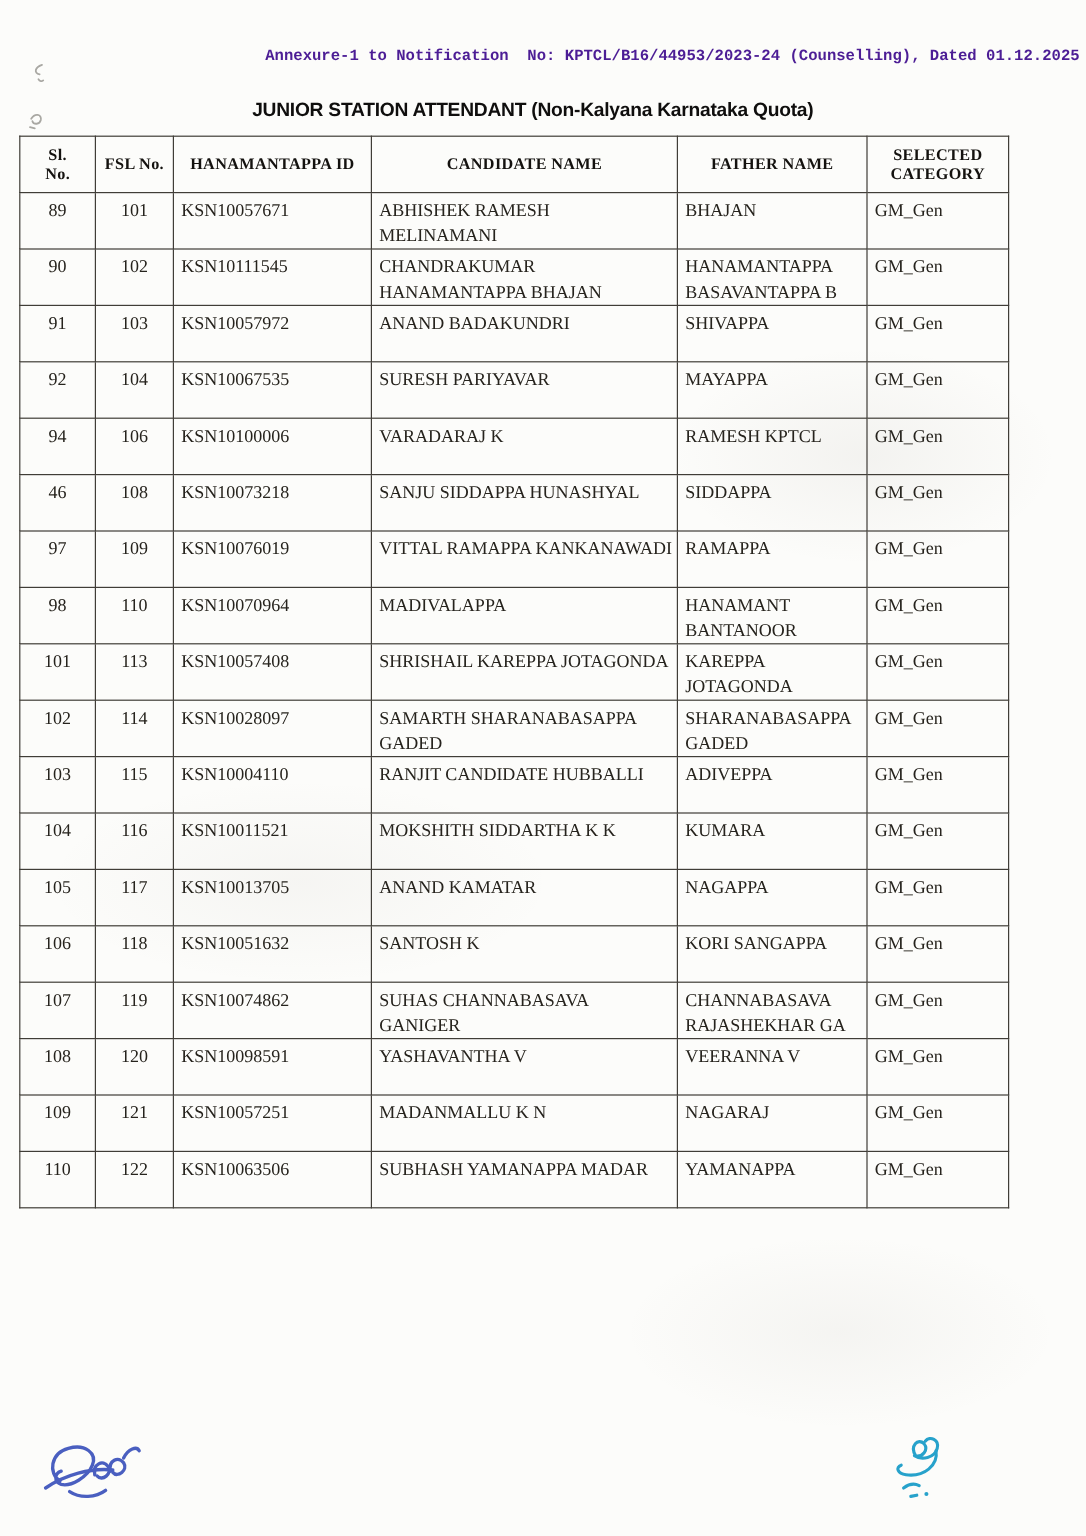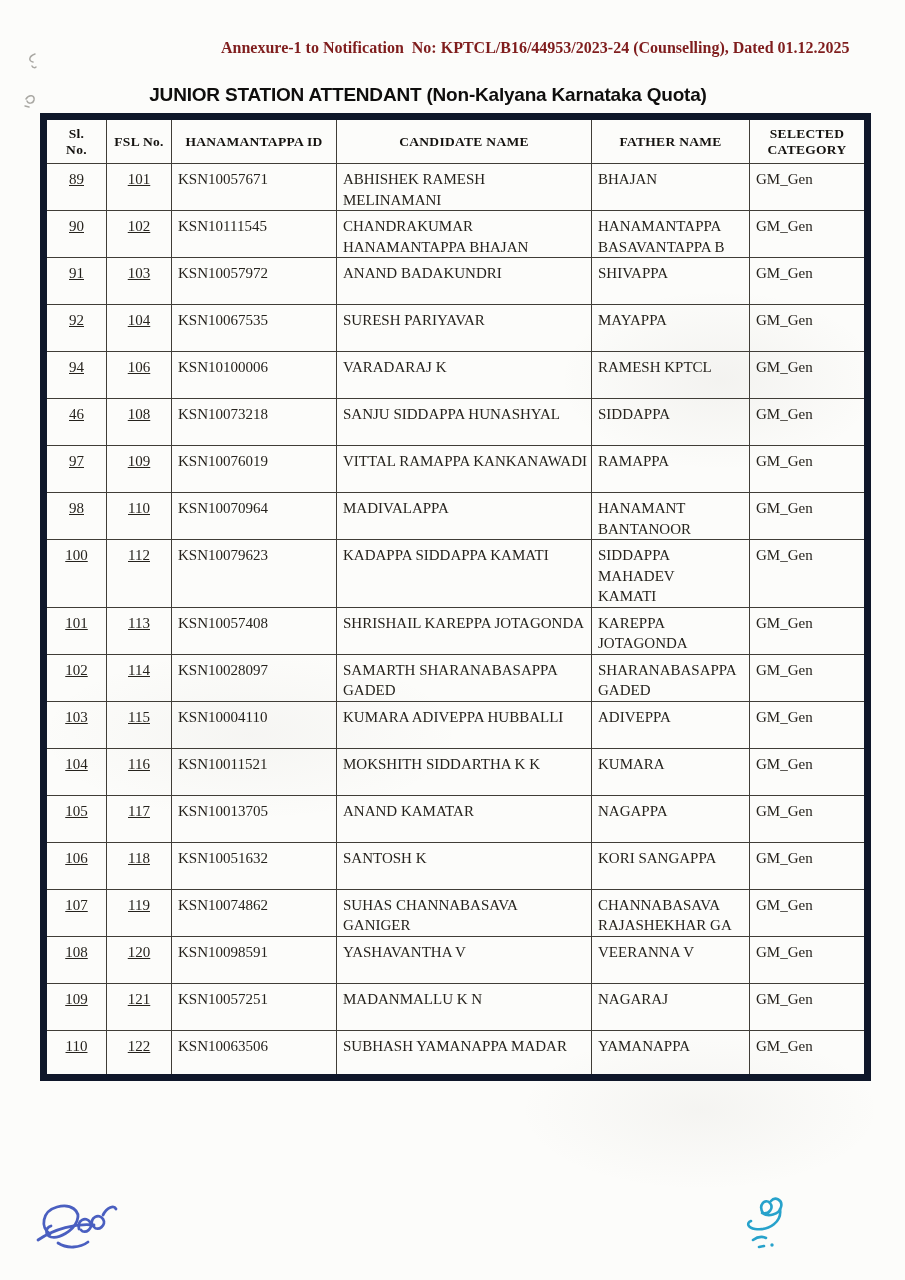--- a/index.html
+++ b/index.html
@@ -23,48 +23,48 @@
     background: radial-gradient(closest-side, rgba(125,118,105,0.07), rgba(125,118,105,0)); }
   .blot-2 { top: 650px; left: 40px; width: 420px; height: 170px;
     background: radial-gradient(closest-side, rgba(125,118,105,0.05), rgba(125,118,105,0)); }
   .blot-3 { top: 1030px; left: 520px; width: 360px; height: 160px;
     background: radial-gradient(closest-side, rgba(125,118,105,0.06), rgba(125,118,105,0)); }
 
   .annexure-line {
     position: absolute;
     top: 39px;
     left: 221px;
-    font-family: Liberation Serif, serif;
+    font-family: Liberation Mono, monospace;
     font-weight: bold;
-    font-size: 16px;
+    font-size: 13px;
     letter-spacing: 0px;
-    color: #7f1d1d;
+    color: #4c1d95;
     white-space: pre;
   }
   .doc-title {
     position: absolute;
     top: 84px;
-    left: 16px;
+    left: 32px;
     width: 824px;
     text-align: center;
     font-family: "Liberation Sans", sans-serif;
     font-weight: bold;
-    font-size: 19px;
+    font-size: 16px;
     letter-spacing: -0.2px;
     color: #0f0e0d;
     white-space: nowrap;
   }
   table.doc-table {
     position: absolute;
     top: 113px;
-    left: 40px;
+    left: 16px;
     width: 824px;
     border-collapse: collapse;
     table-layout: fixed;
-    border: 7px solid #0f172a;
+    border: 1px solid #0f172a;
   }
   .doc-table th, .doc-table td {
     border: 1.5px solid #403d37;
     box-sizing: border-box;
     overflow: hidden;
   }
   .doc-table thead tr { height: 47px; }
   .doc-table thead th {
     font-family: "Liberation Serif", serif;
     font-weight: bold;
@@ -83,21 +83,20 @@
     font-size: 15px;
     line-height: 20.5px;
     padding: 5px 4px 0 6px;
     white-space: pre-line;
     color: #26231d;
   }
   .doc-table td.c-sl, .doc-table td.c-fsl {
     text-align: center;
     padding-left: 2px;
     padding-right: 2px;
-    text-decoration: underline;
   }
   .sig {
     position: absolute;
   }
   .sig-left { top: 1198px; left: 34px; }
   .sig-right { top: 1196px; left: 742px; }
   .artifact { position: absolute; opacity: 0.75; }
   .artifact-1 { top: 52px; left: 26px; }
   .artifact-2 { top: 92px; left: 23px; }
 </style>
@@ -214,29 +213,20 @@
       <td class="c-sl">98</td>
       <td class="c-fsl">110</td>
       <td class="c-app">KSN10070964</td>
       <td class="c-cand">MADIVALAPPA</td>
       <td class="c-father">HANAMANT
 BANTANOOR</td>
       <td class="c-cat">GM_Gen</td>
     </tr>
 
 
-    <tr>
-      <td class="c-sl">100</td>
-      <td class="c-fsl">112</td>
-      <td class="c-app">KSN10079623</td>
-      <td class="c-cand">KADAPPA SIDDAPPA KAMATI</td>
-      <td class="c-father">SIDDAPPA MAHADEV
-KAMATI</td>
-      <td class="c-cat">GM_Gen</td>
-    </tr>
 
     <tr>
       <td class="c-sl">101</td>
       <td class="c-fsl">113</td>
       <td class="c-app">KSN10057408</td>
       <td class="c-cand">SHRISHAIL KAREPPA JOTAGONDA</td>
       <td class="c-father">KAREPPA
 JOTAGONDA</td>
       <td class="c-cat">GM_Gen</td>
     </tr>
@@ -249,21 +239,21 @@
 GADED</td>
       <td class="c-father">SHARANABASAPPA
 GADED</td>
       <td class="c-cat">GM_Gen</td>
     </tr>
 
     <tr>
       <td class="c-sl">103</td>
       <td class="c-fsl">115</td>
       <td class="c-app">KSN10004110</td>
-      <td class="c-cand">KUMARA ADIVEPPA HUBBALLI</td>
+      <td class="c-cand">RANJIT CANDIDATE HUBBALLI</td>
       <td class="c-father">ADIVEPPA</td>
       <td class="c-cat">GM_Gen</td>
     </tr>
 
     <tr>
       <td class="c-sl">104</td>
       <td class="c-fsl">116</td>
       <td class="c-app">KSN10011521</td>
       <td class="c-cand">MOKSHITH SIDDARTHA K K</td>
       <td class="c-father">KUMARA</td>

